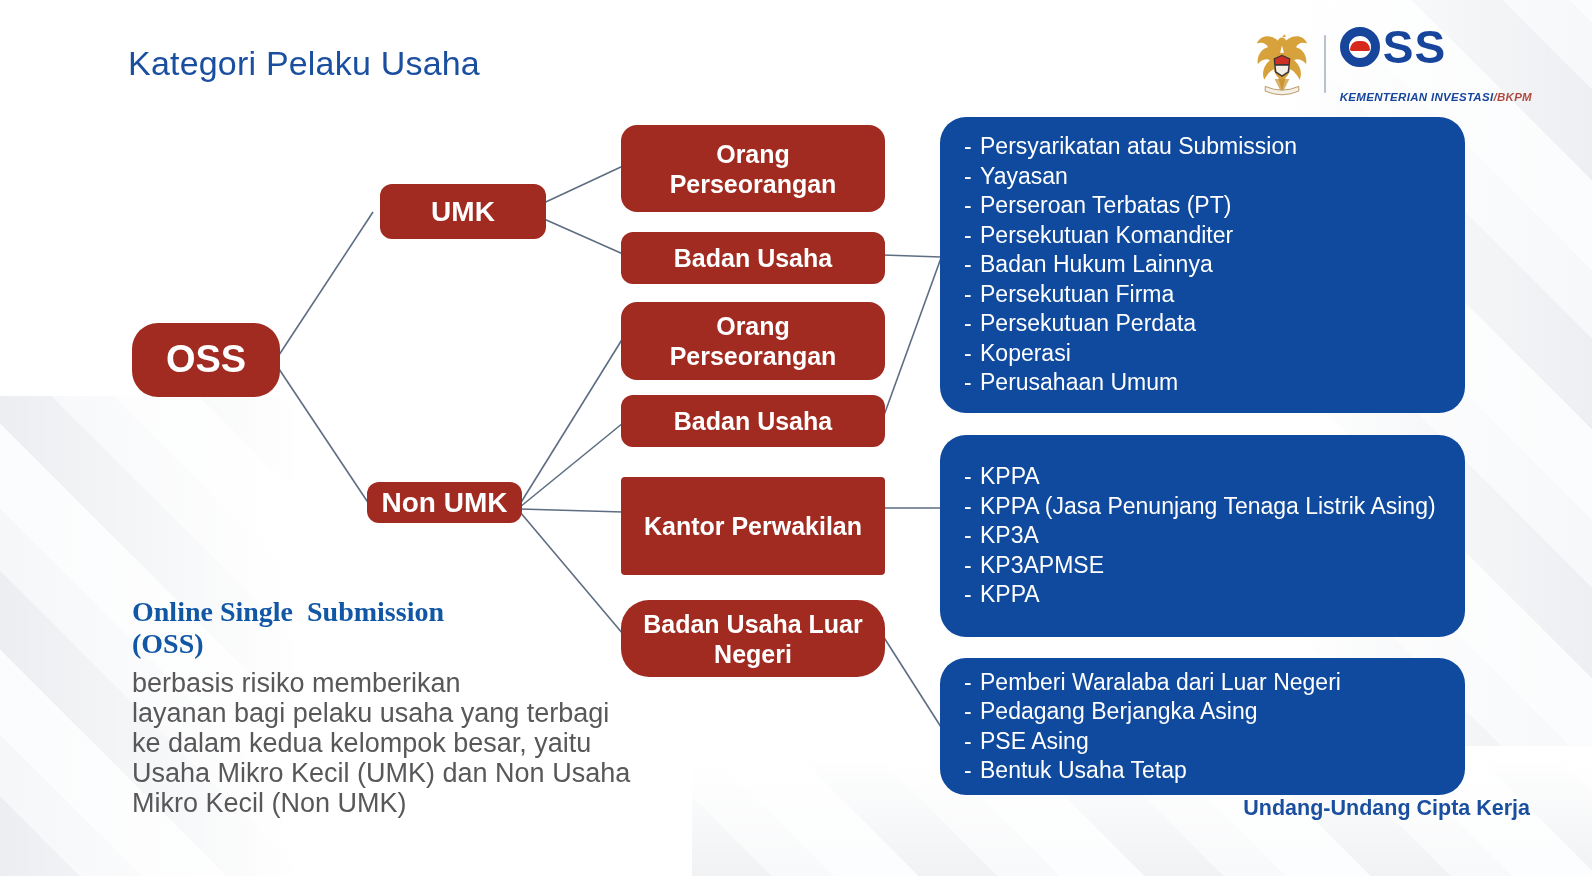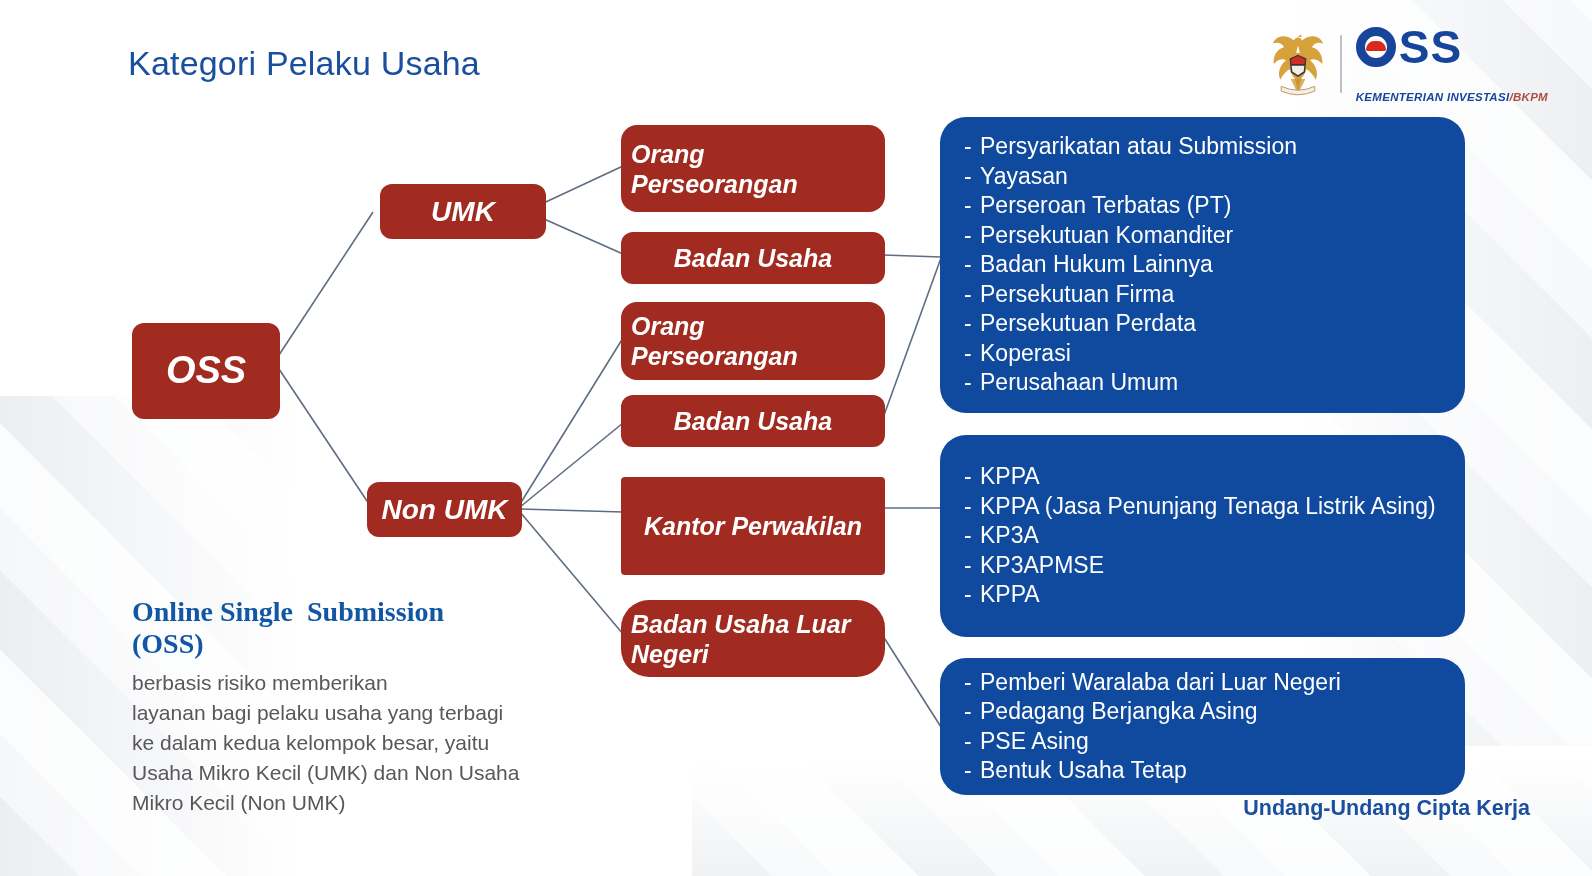--- a/index.html
+++ b/index.html
@@ -39,46 +39,45 @@
       repeating-linear-gradient(45deg, #f0f2f4 0 56px, #f8f9fa 56px 100px, #fcfdfe 100px 160px);
   }
   .content{position:absolute;inset:0;z-index:1;}
 
   
   .page-title{
     position:absolute;left:128px;top:44px;
     font-size:34px;font-weight:400;color:var(--title-blue);
     letter-spacing:.2px;
   }
-  .logo{position:absolute;top:24px;right:44px;display:flex;align-items:center;gap:14px;}
+  .logo{position:absolute;top:24px;right:60px;display:flex;align-items:center;gap:14px;}
   .logo-divider{width:2px;height:58px;background:#bac1cb;border-radius:1px;}
   .oss-wordmark{display:flex;flex-direction:column;align-items:flex-start;}
   .oss-row{display:flex;align-items:center;gap:3px;}
   .o-ring{
     display:inline-block;width:40px;height:40px;border:9px solid #17459c;
     border-radius:50%;position:relative;
   }
   .o-dome{
     position:absolute;left:1px;top:5px;width:20px;height:10px;
     background:#d8291f;border-radius:10px 10px 2px 2px;
   }
   .ss-letters{font-size:46px;font-weight:700;color:#17459c;line-height:1;letter-spacing:1px;}
   .ministry-line{font-size:11.5px;font-weight:700;font-style:italic;color:#17459c;letter-spacing:.3px;margin-top:21px;white-space:nowrap;}
   .ministry-suffix{color:#b04a42;}
 
   
   .node{
     position:absolute;background:var(--red);color:#fff;font-weight:700;
-    display:flex;align-items:center;justify-content:center;text-align:left;
+    display:flex;align-items:center;justify-content:center;text-align:center;
     line-height:1.2;
-    font-style:italic;
-  }
-  #node-oss{left:132px;top:323px;width:148px;height:96px;font-size:38px;border-radius:12px;}
+  }
+  #node-oss{left:132px;top:323px;width:148px;height:74px;font-size:38px;border-radius:26px;}
   #node-umk{left:380px;top:184px;width:166px;height:55px;font-size:28px;border-radius:12px;}
-  #node-non-umk{left:367px;top:482px;width:155px;height:55px;font-size:28px;border-radius:12px;}
+  #node-non-umk{left:367px;top:482px;width:155px;height:41px;font-size:28px;border-radius:12px;}
   #node-op1{left:621px;top:125px;width:264px;height:87px;font-size:25px;border-radius:16px;}
   #node-bu1{left:621px;top:232px;width:264px;height:52px;font-size:25px;border-radius:12px;}
   #node-op2{left:621px;top:302px;width:264px;height:78px;font-size:25px;border-radius:16px;}
   #node-bu2{left:621px;top:395px;width:264px;height:52px;font-size:25px;border-radius:12px;}
   #node-kp{left:621px;top:477px;width:264px;height:98px;font-size:25px;border-radius:4px;}
   #node-buln{left:621px;top:600px;width:264px;height:77px;font-size:25px;border-radius:28px;}
   .node-label{padding:2px 10px;}
 
   
   .bluebox{
@@ -96,21 +95,21 @@
   
   #connectors{position:absolute;inset:0;width:1592px;height:876px;pointer-events:none;}
   .cline{stroke:var(--connector);stroke-width:1.6;fill:none;}
 
   
   .about{position:absolute;left:132px;top:596px;width:580px;}
   .about-heading{
     color:var(--heading-blue);font-size:28px;font-weight:700;line-height:1.15;
     white-space:pre-wrap;width:440px;font-family:Liberation Serif, serif;
   }
-  .about-body{margin-top:8px;color:var(--gray-text);font-size:21px;}
+  .about-body{margin-top:8px;color:var(--gray-text);font-size:27px;}
   .about-body .blist-item{line-height:30px;color:var(--gray-text);}
 
   
   .footer{position:absolute;right:62px;top:796px;text-align:right;line-height:1.18;}
   .footer-law{color:var(--title-blue);font-size:21.5px;font-weight:700;}
   .footer-tagline{color:var(--footer-red);font-size:21.5px;font-weight:700;}
 </style>
 </head>
 <body>
 

